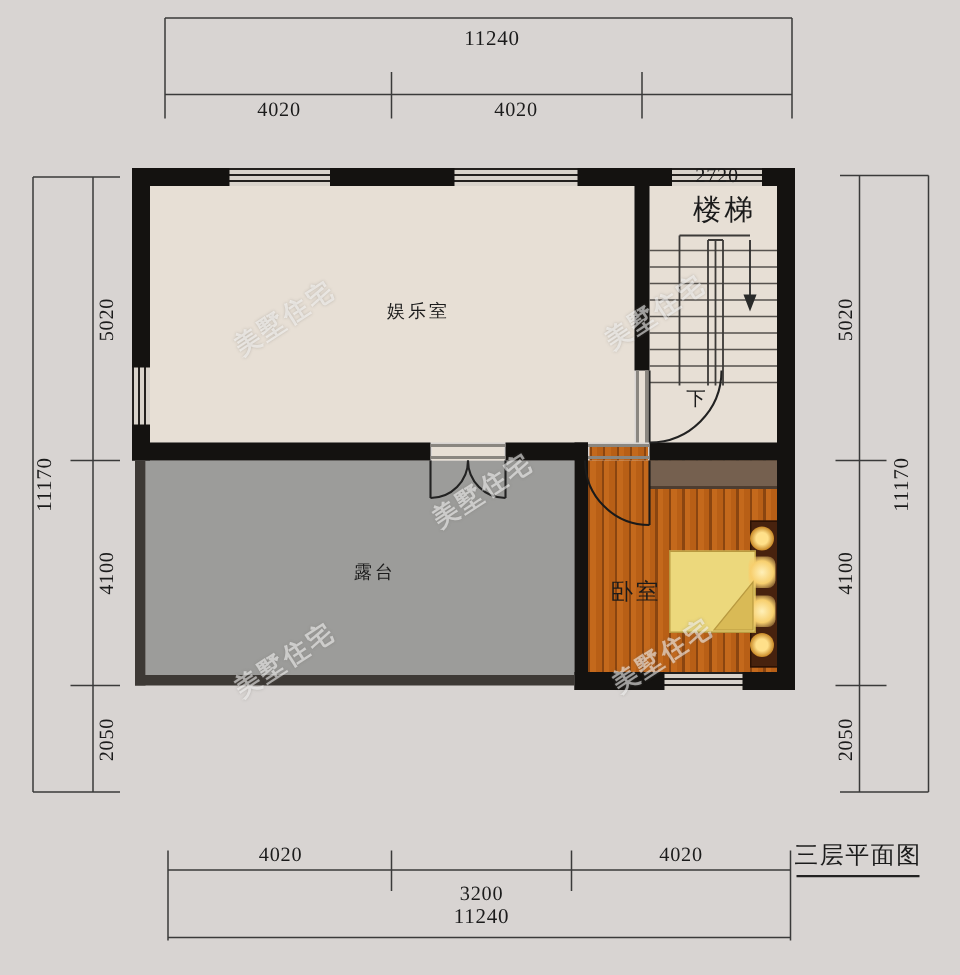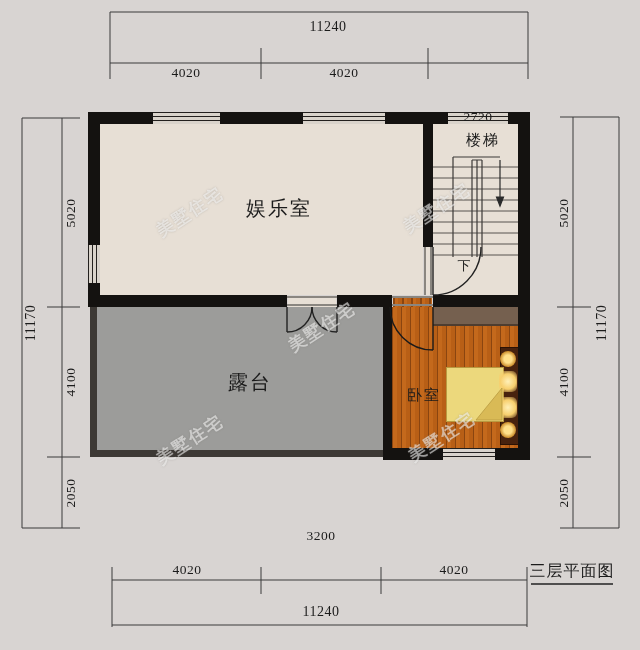--- a/index.html
+++ b/index.html
@@ -19,21 +19,21 @@
       var(--wood-seam) 0 1.5px, var(--wood-a) 1.5px 5px, var(--wood-b) 5px 9px);}
   .win-h{position:absolute;background:repeating-linear-gradient(to bottom,
       #23201e 0 1.5px, #d9d3cb 1.5px 4px);}
   .win-v{position:absolute;background:repeating-linear-gradient(to right,
       #23201e 0 1.5px, #d9d3cb 1.5px 4px);}
   .frame-h{position:absolute;height:1.5px;background:#8a8680;}
   .frame-v{position:absolute;width:1.5px;background:#8a8680;}
   .lbl{position:absolute;transform:translate(-50%,-50%);color:#1b1b1b;white-space:nowrap;}
   .dim{font-size:13.5px;letter-spacing:0.5px;}
   .dim-rot{transform:translate(-50%,-50%) rotate(-90deg);}
-  .room{font-size:20px;letter-spacing:2px;}
+  .room{font-size:12px;letter-spacing:2px;}
   .wm{position:absolute;transform:translate(-50%,-50%) rotate(-33deg);
       color:rgba(255,255,255,0.55);font-size:17px;font-weight:bold;letter-spacing:2px;
       text-shadow:0 0 2px rgba(110,105,100,0.35);pointer-events:none;}
   .furn{position:absolute;}
   svg{position:absolute;left:0;top:0;}
 </style>
 </head>
 <body>
 
 <div id="stage">
@@ -124,32 +124,32 @@
     <path d="M531 584 H613" stroke="#222" stroke-width="1.5"></path>
   </svg>
 
   <div class="wm" style="left:190px;top:212px;">美墅住宅</div>
   <div class="wm" style="left:437px;top:208px;">美墅住宅</div>
   <div class="wm" style="left:322px;top:327px;">美墅住宅</div>
   <div class="wm" style="left:190px;top:440px;">美墅住宅</div>
   <div class="wm" style="left:442px;top:437px;">美墅住宅</div>
 
   <div class="lbl room" style="left:279px;top:208px;">娱乐室</div>
-  <div class="lbl room" style="left:483px;top:140px;font-size:15px;">楼梯</div>
+  <div class="lbl room" style="left:483px;top:140px;font-size:19px;">楼梯</div>
   <div class="lbl room" style="left:250px;top:382px;">露台</div>
   <div class="lbl room" style="left:424px;top:395px;font-size:15px;">卧室</div>
   <div class="lbl" style="left:464px;top:266px;font-size:13px;">下</div>
 
   <div class="lbl dim" style="left:328px;top:27px;font-size:14px;">11240</div>
   <div class="lbl dim" style="left:186px;top:73px;">4020</div>
   <div class="lbl dim" style="left:344px;top:73px;">4020</div>
   <div class="lbl dim" style="left:478px;top:73px;margin-top:44px;">2720</div>
 
   <div class="lbl dim" style="left:187px;top:570px;">4020</div>
-  <div class="lbl dim" style="left:321px;top:536px;">3200</div>
+  <div class="lbl dim" style="left:321px;top:596px;">3200</div>
   <div class="lbl dim" style="left:454px;top:570px;">4020</div>
   <div class="lbl dim" style="left:321px;top:612px;font-size:14px;">11240</div>
 
   <div class="lbl dim dim-rot" style="left:71px;top:213px;">5020</div>
   <div class="lbl dim dim-rot" style="left:71px;top:382px;">4100</div>
   <div class="lbl dim dim-rot" style="left:71px;top:493px;">2050</div>
   <div class="lbl dim dim-rot" style="left:31px;top:323px;font-size:14px;">11170</div>
 
   <div class="lbl dim dim-rot" style="left:564px;top:213px;">5020</div>
   <div class="lbl dim dim-rot" style="left:564px;top:382px;">4100</div>

